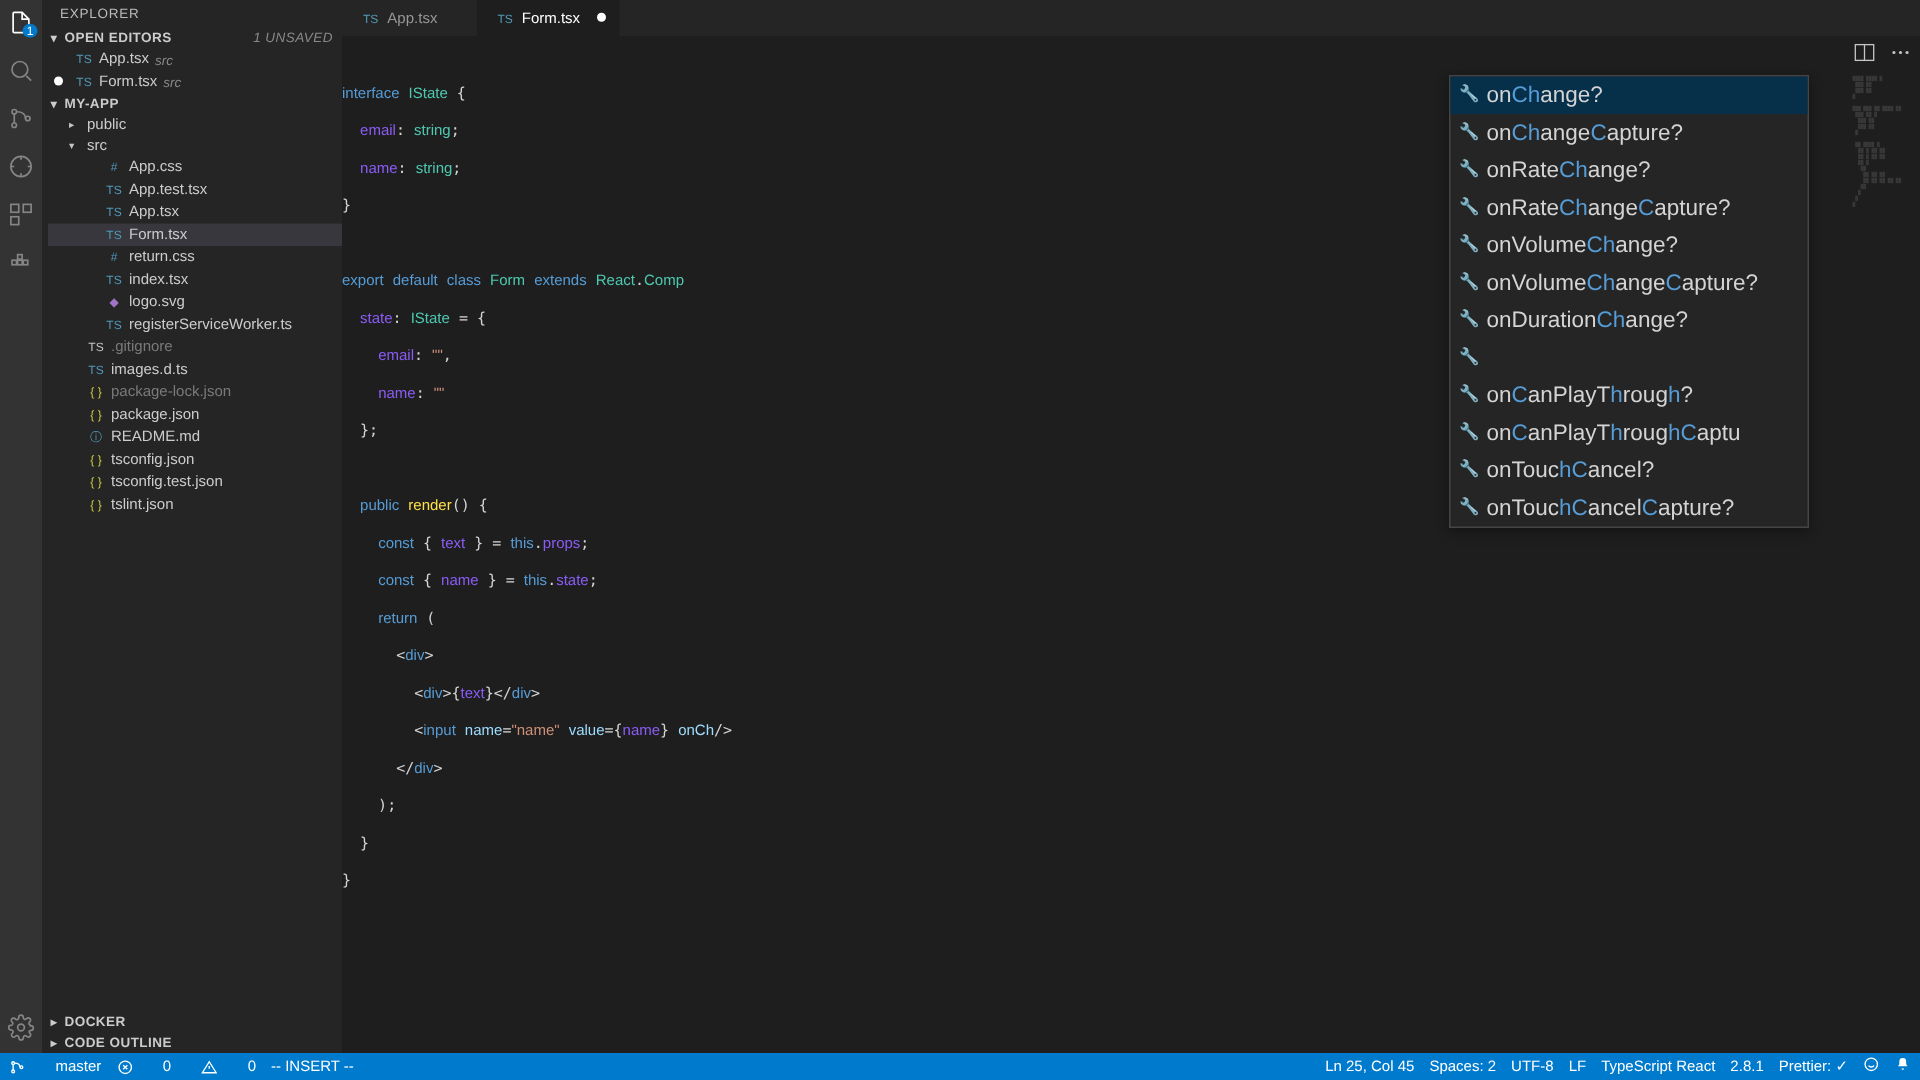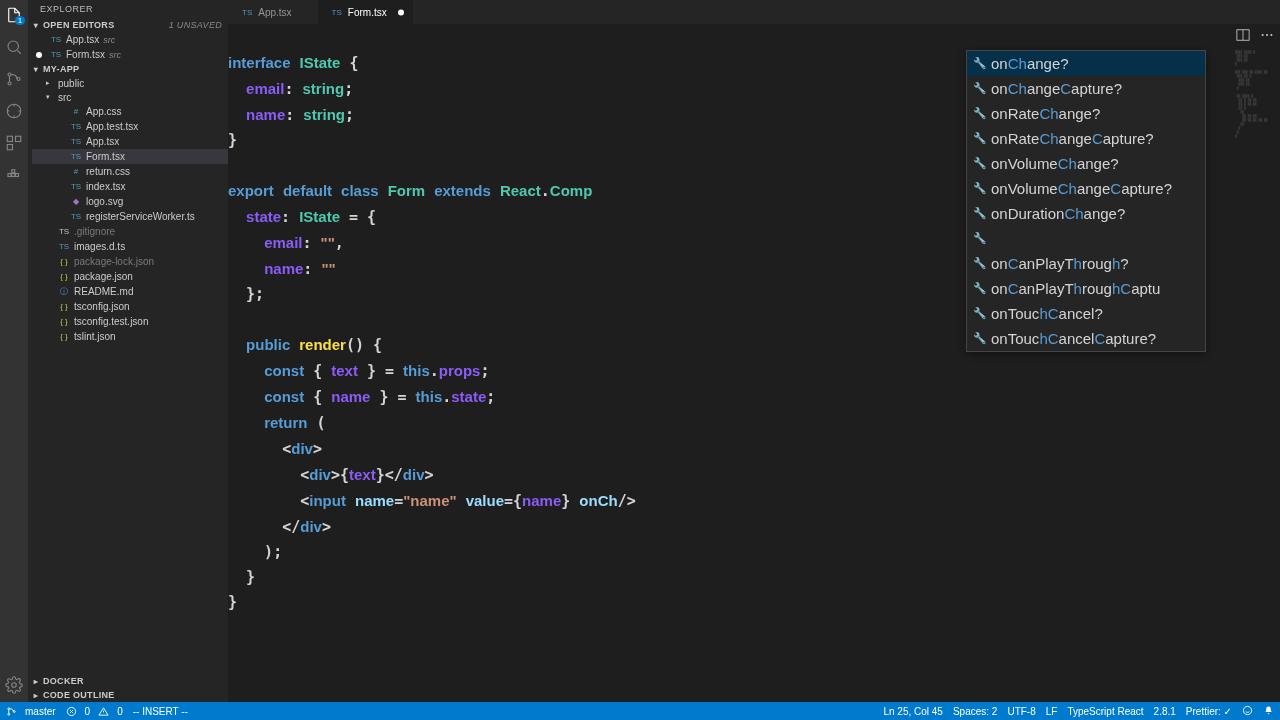--- a/index.html
+++ b/index.html
@@ -27,32 +27,32 @@
 .dot{ width:6px;height:6px;border-radius:50%;background:#fff; display:inline-block;}
 .editor-area { flex: 1; display: flex; flex-direction: column; background: #1e1e1e; position: relative; overflow: hidden; }
 .tabs { display: flex; background: #252526; height: 24px; }
 .tab { padding: 3px 26px 3px 14px; font-size: 10px; color: #969696; display:flex; align-items:center; gap:6px; cursor:pointer; position:relative;}
 .tab.active { background: #1e1e1e; color: #ffffff; }
 .tab .mod{ position:absolute; right:9px; top:50%; transform:translateY(-50%);}
 .title-row { height:22px; background:#1e1e1e; display:flex; justify-content:flex-end; align-items:center; padding:0 6px; gap:10px; color:#c5c5c5;}
 .title-row .ico{ width:14px; height:14px; cursor:pointer; }
 .code-wrap { flex: 1; display: flex; position: relative; overflow: hidden; }
 .gutter { width: 60px; text-align: right; padding: 4px 16px 4px 0; color: #858585; font-family: Menlo, Consolas, monospace; font-size: 15px; line-height: 25px; }
-.code { flex: 1; padding: 4px 0; font-family: Menlo, Consolas, monospace; font-size: 15px; line-height: 25px; white-space: pre; color: #d4d4d4; position: relative; font-weight: bold; }
+.code { flex: 1; padding: 4px 0; font-family: Menlo, Consolas, monospace; font-size: 10px; line-height: 25px; white-space: pre; color: #d4d4d4; position: relative; }
 .t-kw { color: #569cd6; } .t-ty { color: #4ec9b0; } .t-str { color: #ce9178; } .t-id { color: #8b5cf6; } .t-fn { color: #fde047; } .t-tg { color: #569cd6; } .t-at { color: #9cdcfe; }
 .suggest { position: absolute; left: 738px; top: 4px; width: 240px; background: #252526; border: 1px solid #454545; font-family: Menlo, Consolas, monospace; font-size: 15px; line-height: 25px; box-shadow: 0 2px 8px rgba(0,0,0,0.4);}
 .sug-item { padding: 0 6px; display:flex; align-items:center; gap:6px; color:#d4d4d4; cursor:pointer;}
 .sug-item.sel { background: #062f4a; }
 .sug-item .sicon { color:#c5c5c5; font-size:11px; width:12px;}
 .sug-item .m { color:#569cd6; }
 .minimap { position:absolute; right:3px; top:4px; width:42px; height:60px; color:#3a3a3a; font-size:3px; font-family:monospace; line-height:4px; white-space:pre; pointer-events:none; opacity:0.9;}
 .status { height: 18px; background: #007acc; color: #fff; display: flex; align-items: center; font-size: 10px; padding: 0 6px; gap: 10px; }
 .status .sp { flex:1; }
 .status .cell { cursor:pointer; }
-.status .warn{ display:flex; align-items:flex-start; gap:8px;}
+.status .warn{ display:flex; align-items:flex-start; gap:20px;}
 </style>
 </head>
 <body>
 
 <div class="main">
 
   <div class="activity-bar">
     <div class="act active" style="position:relative;">
       <svg viewBox="0 0 24 24" fill="none" stroke="currentColor" stroke-width="1.5">
           <path d="M13 3H6a1 1 0 0 0-1 1v16a1 1 0 0 0 1 1h12a1 1 0 0 0 1-1V9z"></path>

